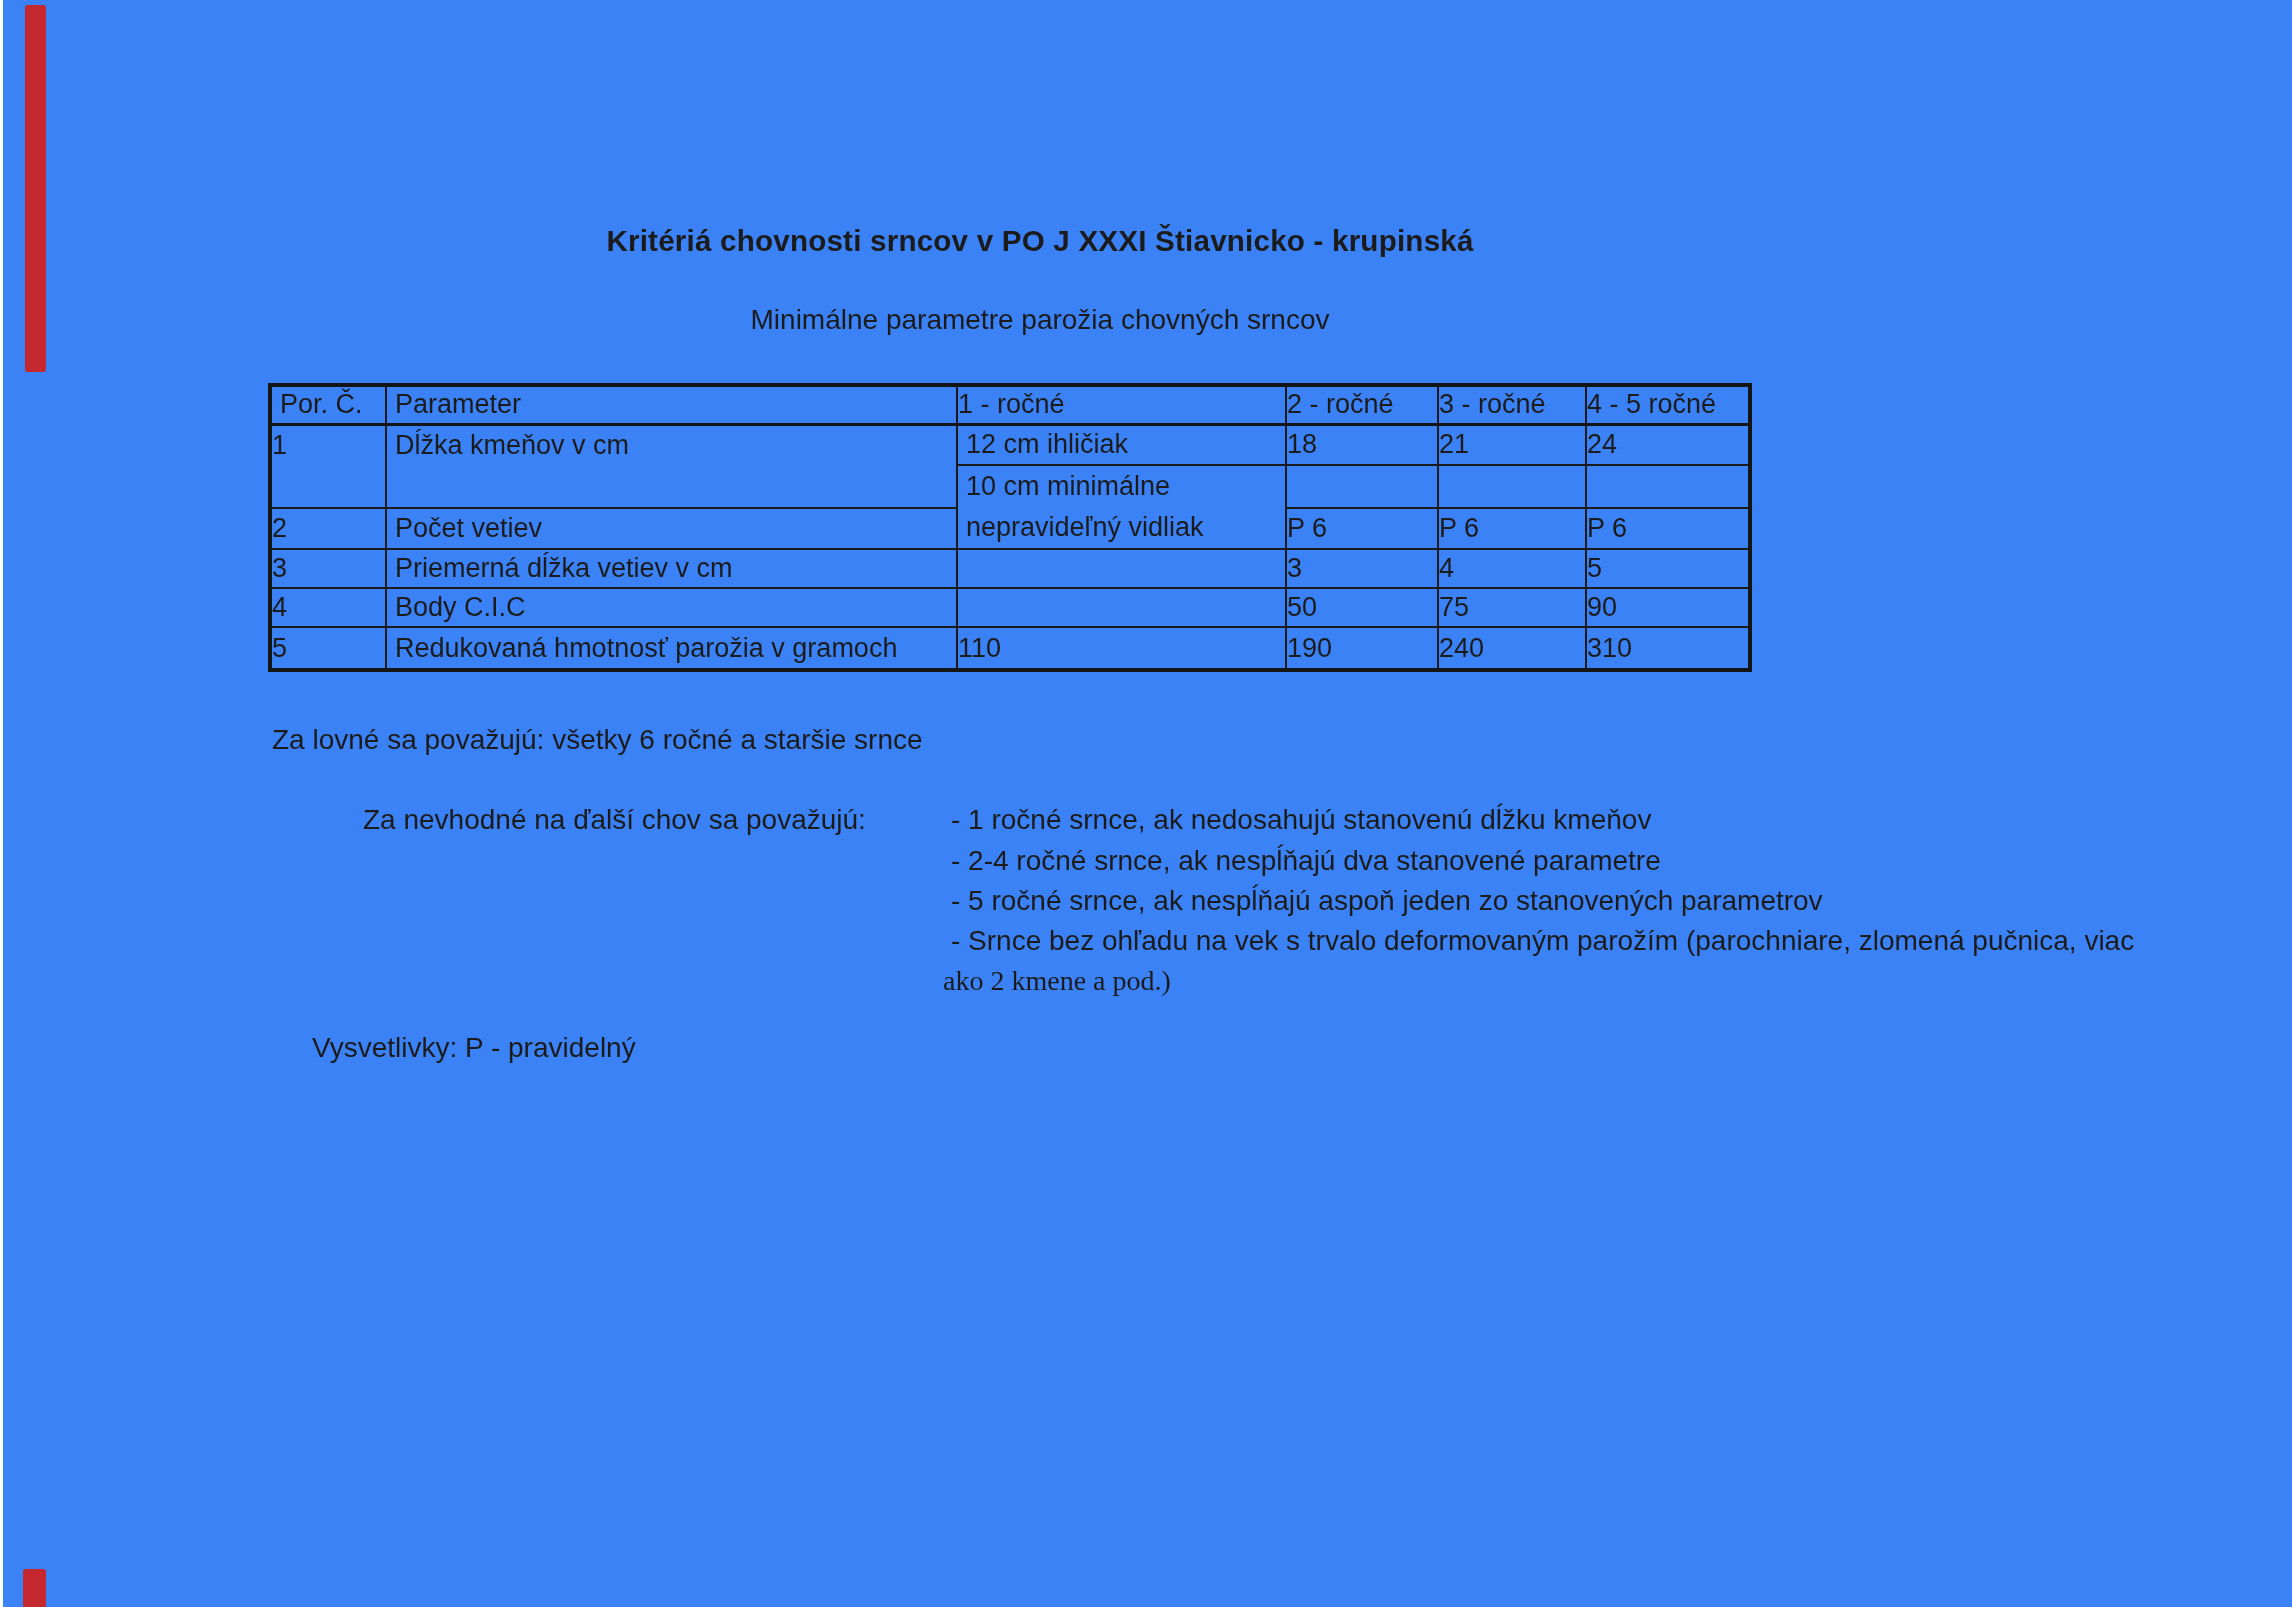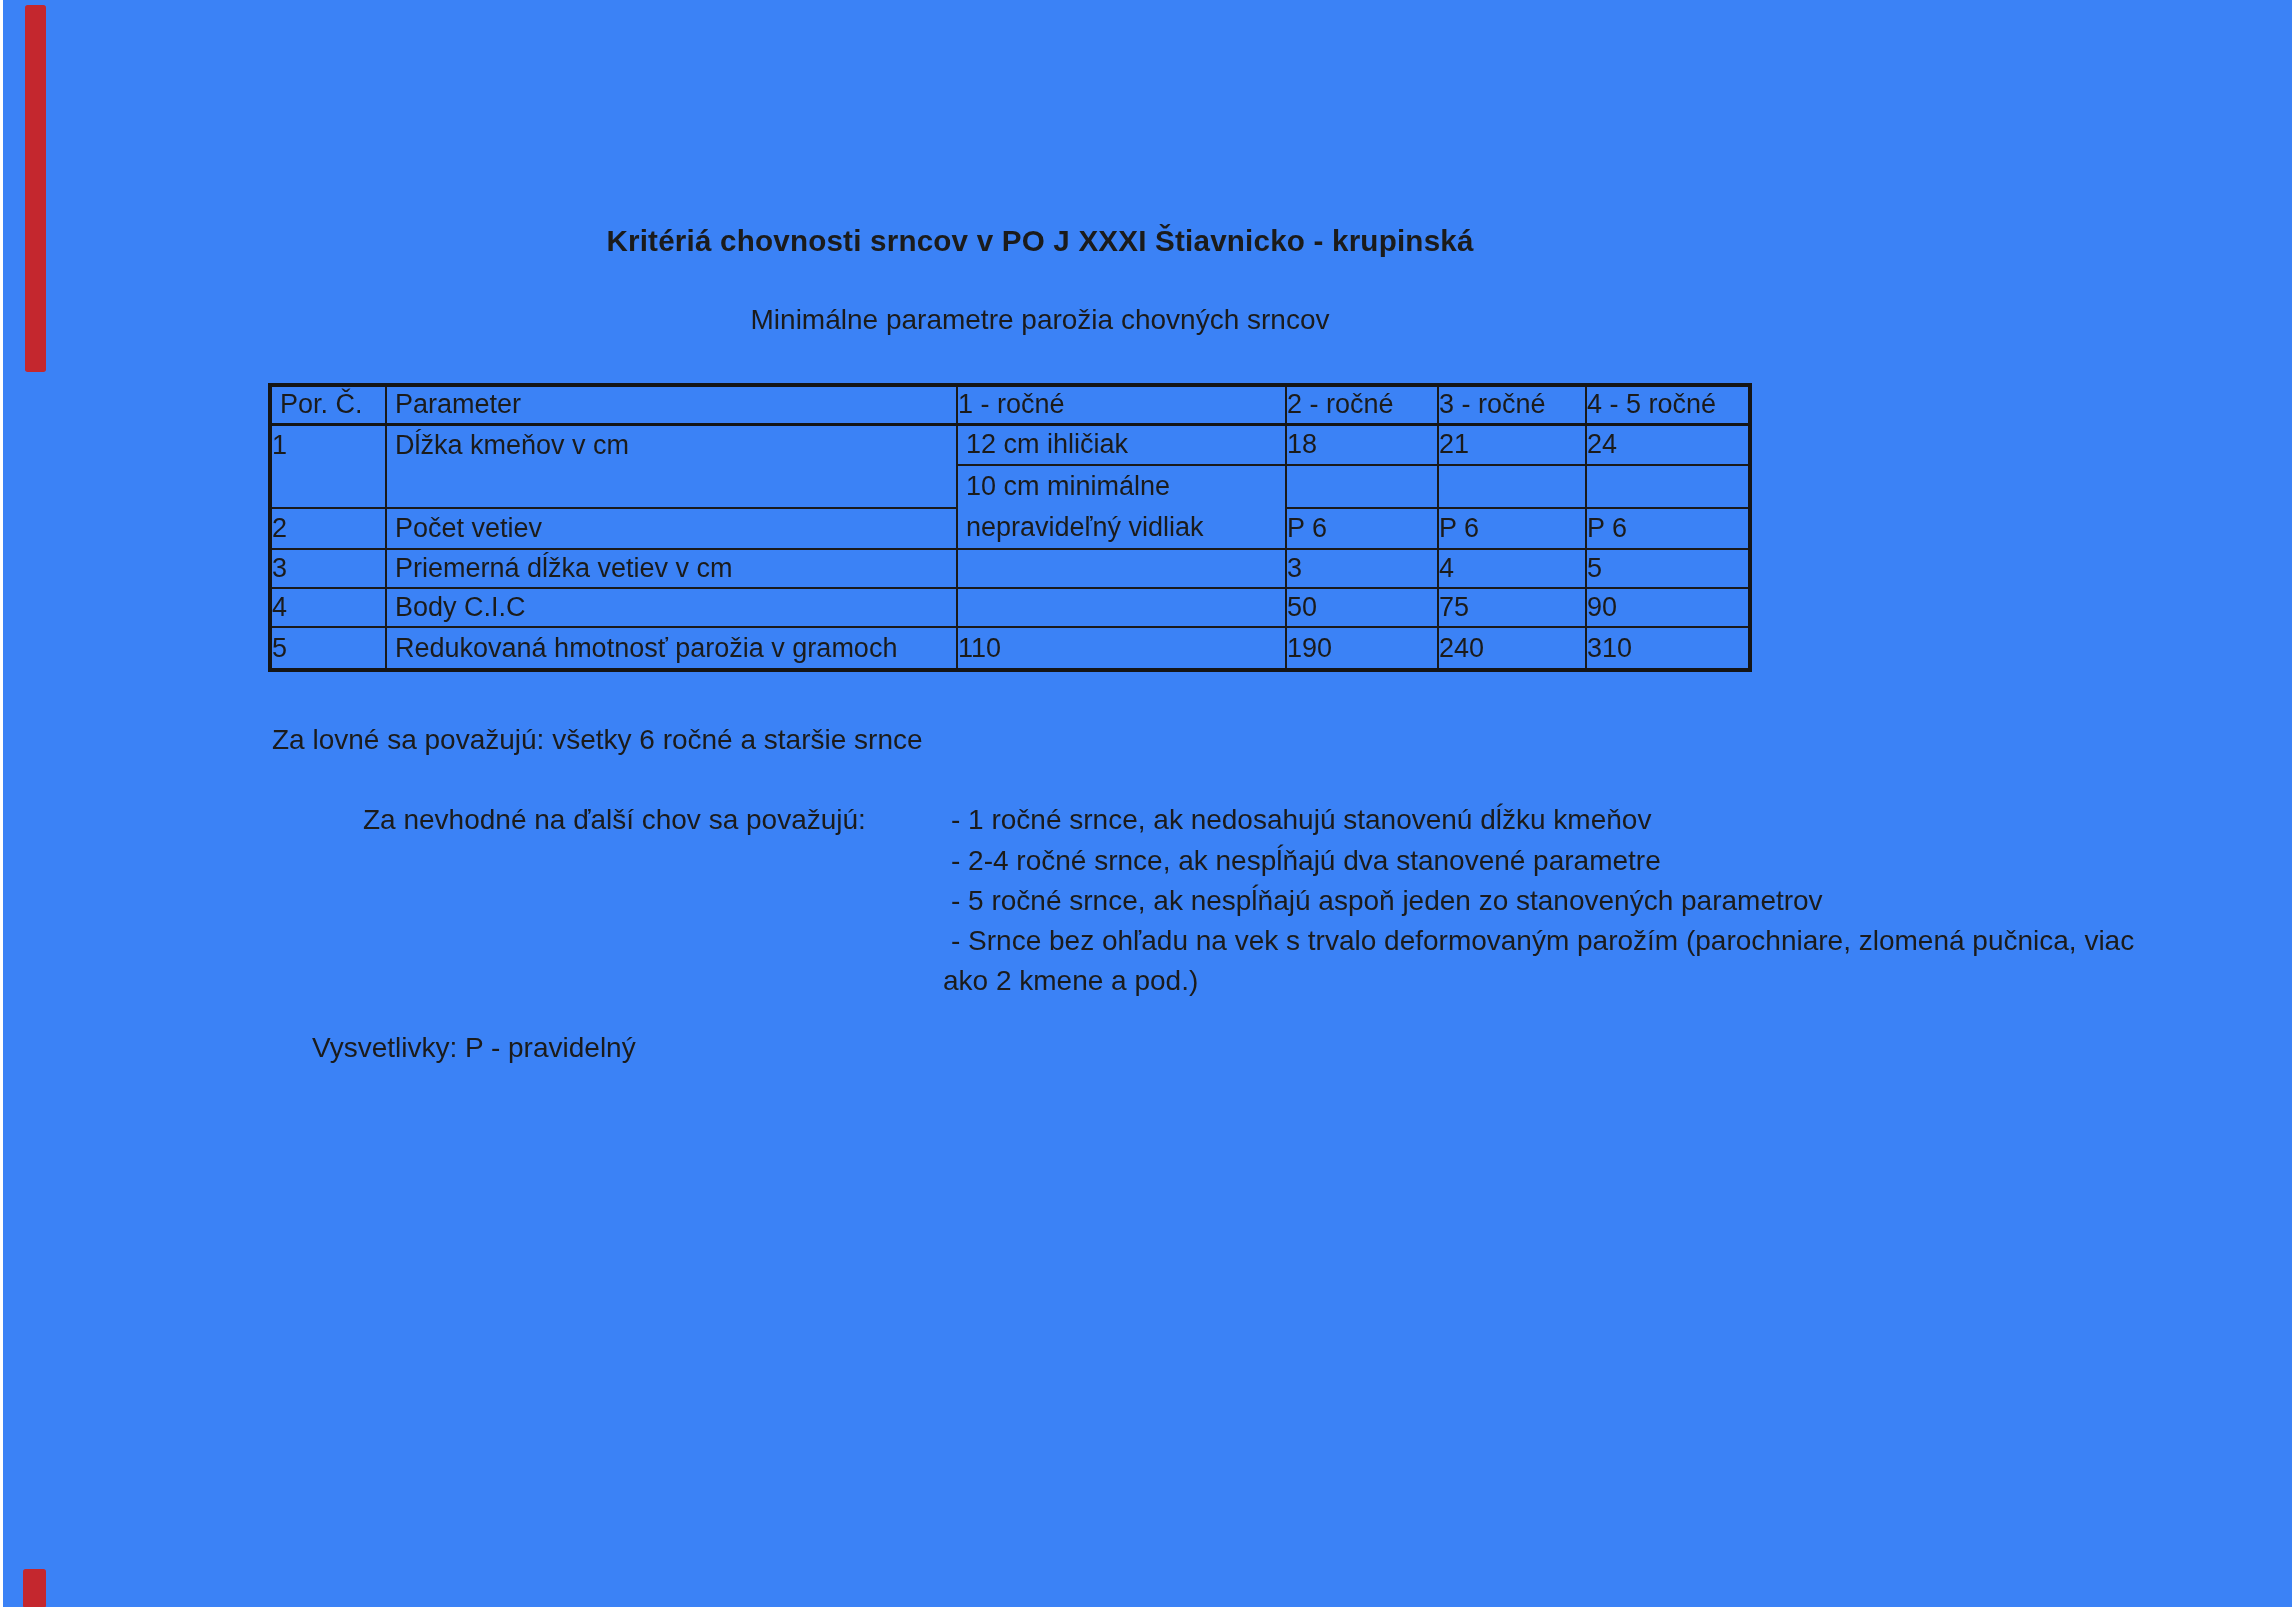--- a/index.html
+++ b/index.html
@@ -160,18 +160,18 @@
     </table>
 
   <div class="note-line" style="left:269px; top:724px;">Za lovné sa považujú: všetky 6 ročné a staršie srnce</div>
 
   <div class="note-line" style="left:360px; top:804px;">Za nevhodné na ďalší chov sa považujú:</div>
 
   <div class="note-line" style="left:948px; top:804px;">- 1 ročné srnce, ak nedosahujú stanovenú dĺžku kmeňov</div>
   <div class="note-line" style="left:948px; top:845px;">- 2-4 ročné srnce, ak nespĺňajú dva stanovené parametre</div>
   <div class="note-line" style="left:948px; top:885px;">- 5 ročné srnce, ak nespĺňajú aspoň jeden zo stanovených parametrov</div>
   <div class="note-line" style="left:948px; top:925px;">- Srnce bez ohľadu na vek s trvalo deformovaným parožím (parochniare, zlomená pučnica, viac</div>
-  <div class="note-line" style="left:940px; top:965px;">ako 2 kmene a pod.)</div>
+  <div class="note-line" style="left:940px; top:965px;font-family:Liberation Serif, serif;">ako 2 kmene a pod.)</div>
 
   <div class="note-line" style="left:269px; top:1032px;margin-left:40px;">Vysvetlivky: P - pravidelný</div>
 
 </div>
 
 
 </body></html>

